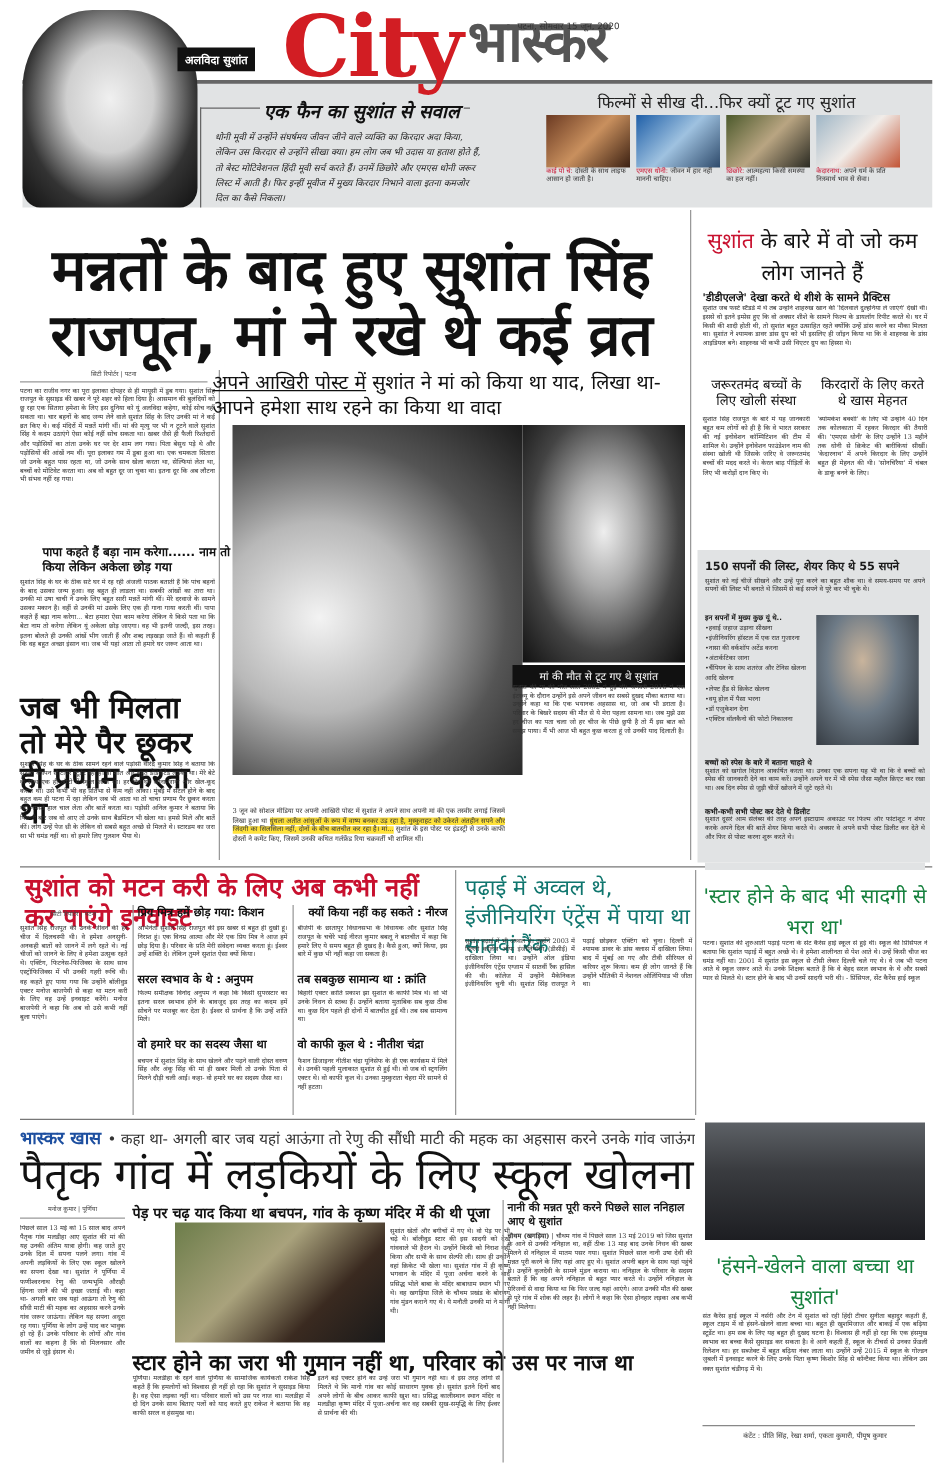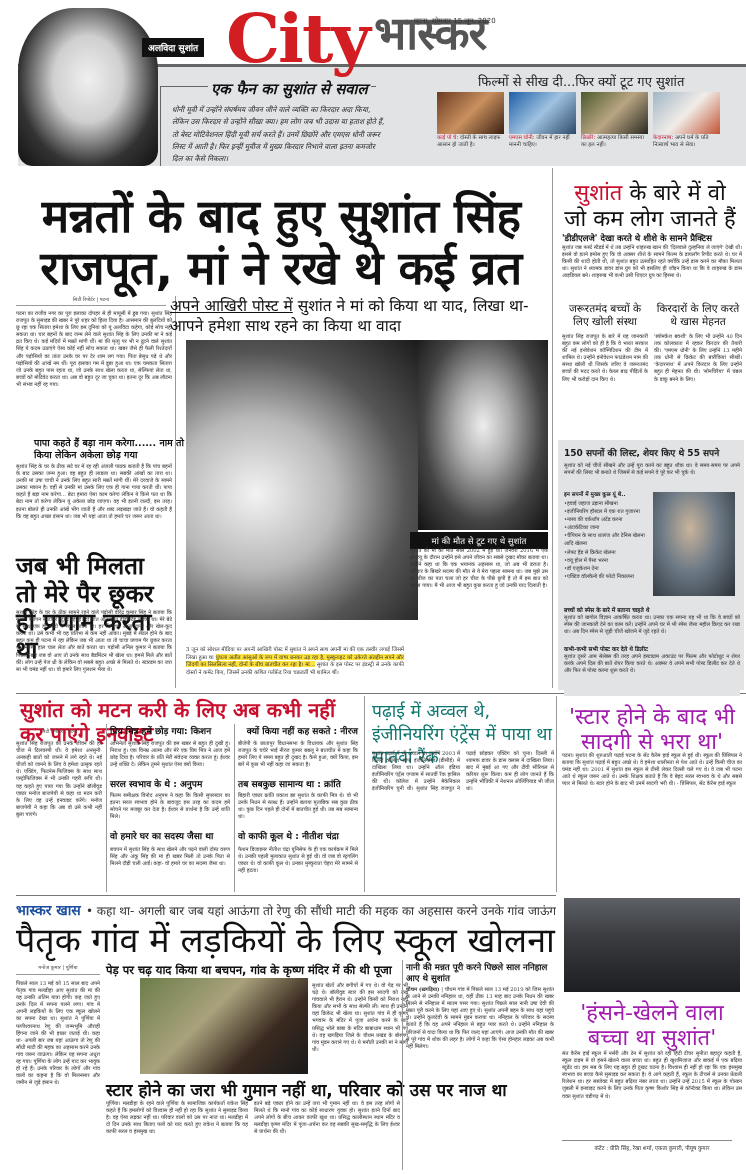--- a/index.html
+++ b/index.html
@@ -25,29 +25,29 @@
   .film-cap { font-size: 5.4px; line-height: 7px; color: #333; }
   .film-cap .r { color: #c8102e; }
 
   .main-head { font-family: "DejaVu Sans", sans-serif; font-weight: bold; font-size: 46px; line-height: 52px; color: #111; text-align: center; letter-spacing: -0.5px; }
   .sub-head { font-size: 15.5px; line-height: 20px; color: #111; }
   .sub-head u { text-decoration: underline; }
   .byline { font-size: 5px; color: #444; text-align: center; }
   .sec-head { font-weight: bold; font-size: 9.5px; line-height: 12px; color: #111; }
   .big-side-head { font-weight: bold; font-size: 24px; line-height: 28px; color: #111; }
 
-  .right-head { font-size: 22px; line-height: 26px; color: #111; text-align: center; }
+  .right-head { font-size: 17px; line-height: 26px; color: #111; text-align: center; }
   .right-head .r { color: #c8102e; }
   .sub-right { font-weight: bold; font-size: 8.5px; color: #111; }
   .box-head { font-size: 10.5px; line-height: 13px; color: #111; text-align: center; }
 
   .red-head { color: #c8102e; font-weight: bold; font-size: 20px; line-height: 24px; }
   .small-head { font-weight: bold; font-size: 9px; line-height: 12px; color: #111; }
   .edu-head { font-size: 17.5px; line-height: 23px; color: #0f766e; }
-  .star-head { font-size: 22px; line-height: 25px; color: #a21caf; text-align: center; }
+  .star-head { font-size: 16px; line-height: 25px; color: #15803d; text-align: center; }
 
   .khaas { color: #1d4fa0; font-weight: bold; font-size: 14px; }
   .kaha { font-size: 12px; color: #333; }
   .village-head { font-size: 34px; line-height: 40px; color: #111; }
   .mid-head { font-weight: bold; font-size: 11.5px; color: #111; }
   .pride-head { font-weight: bold; font-size: 17px; color: #111; }
   .caption-black { background: #111; color: #fff; font-size: 8.5px; text-align: center; padding: 3px 0; }
 </style>
 </head>
 <body>

